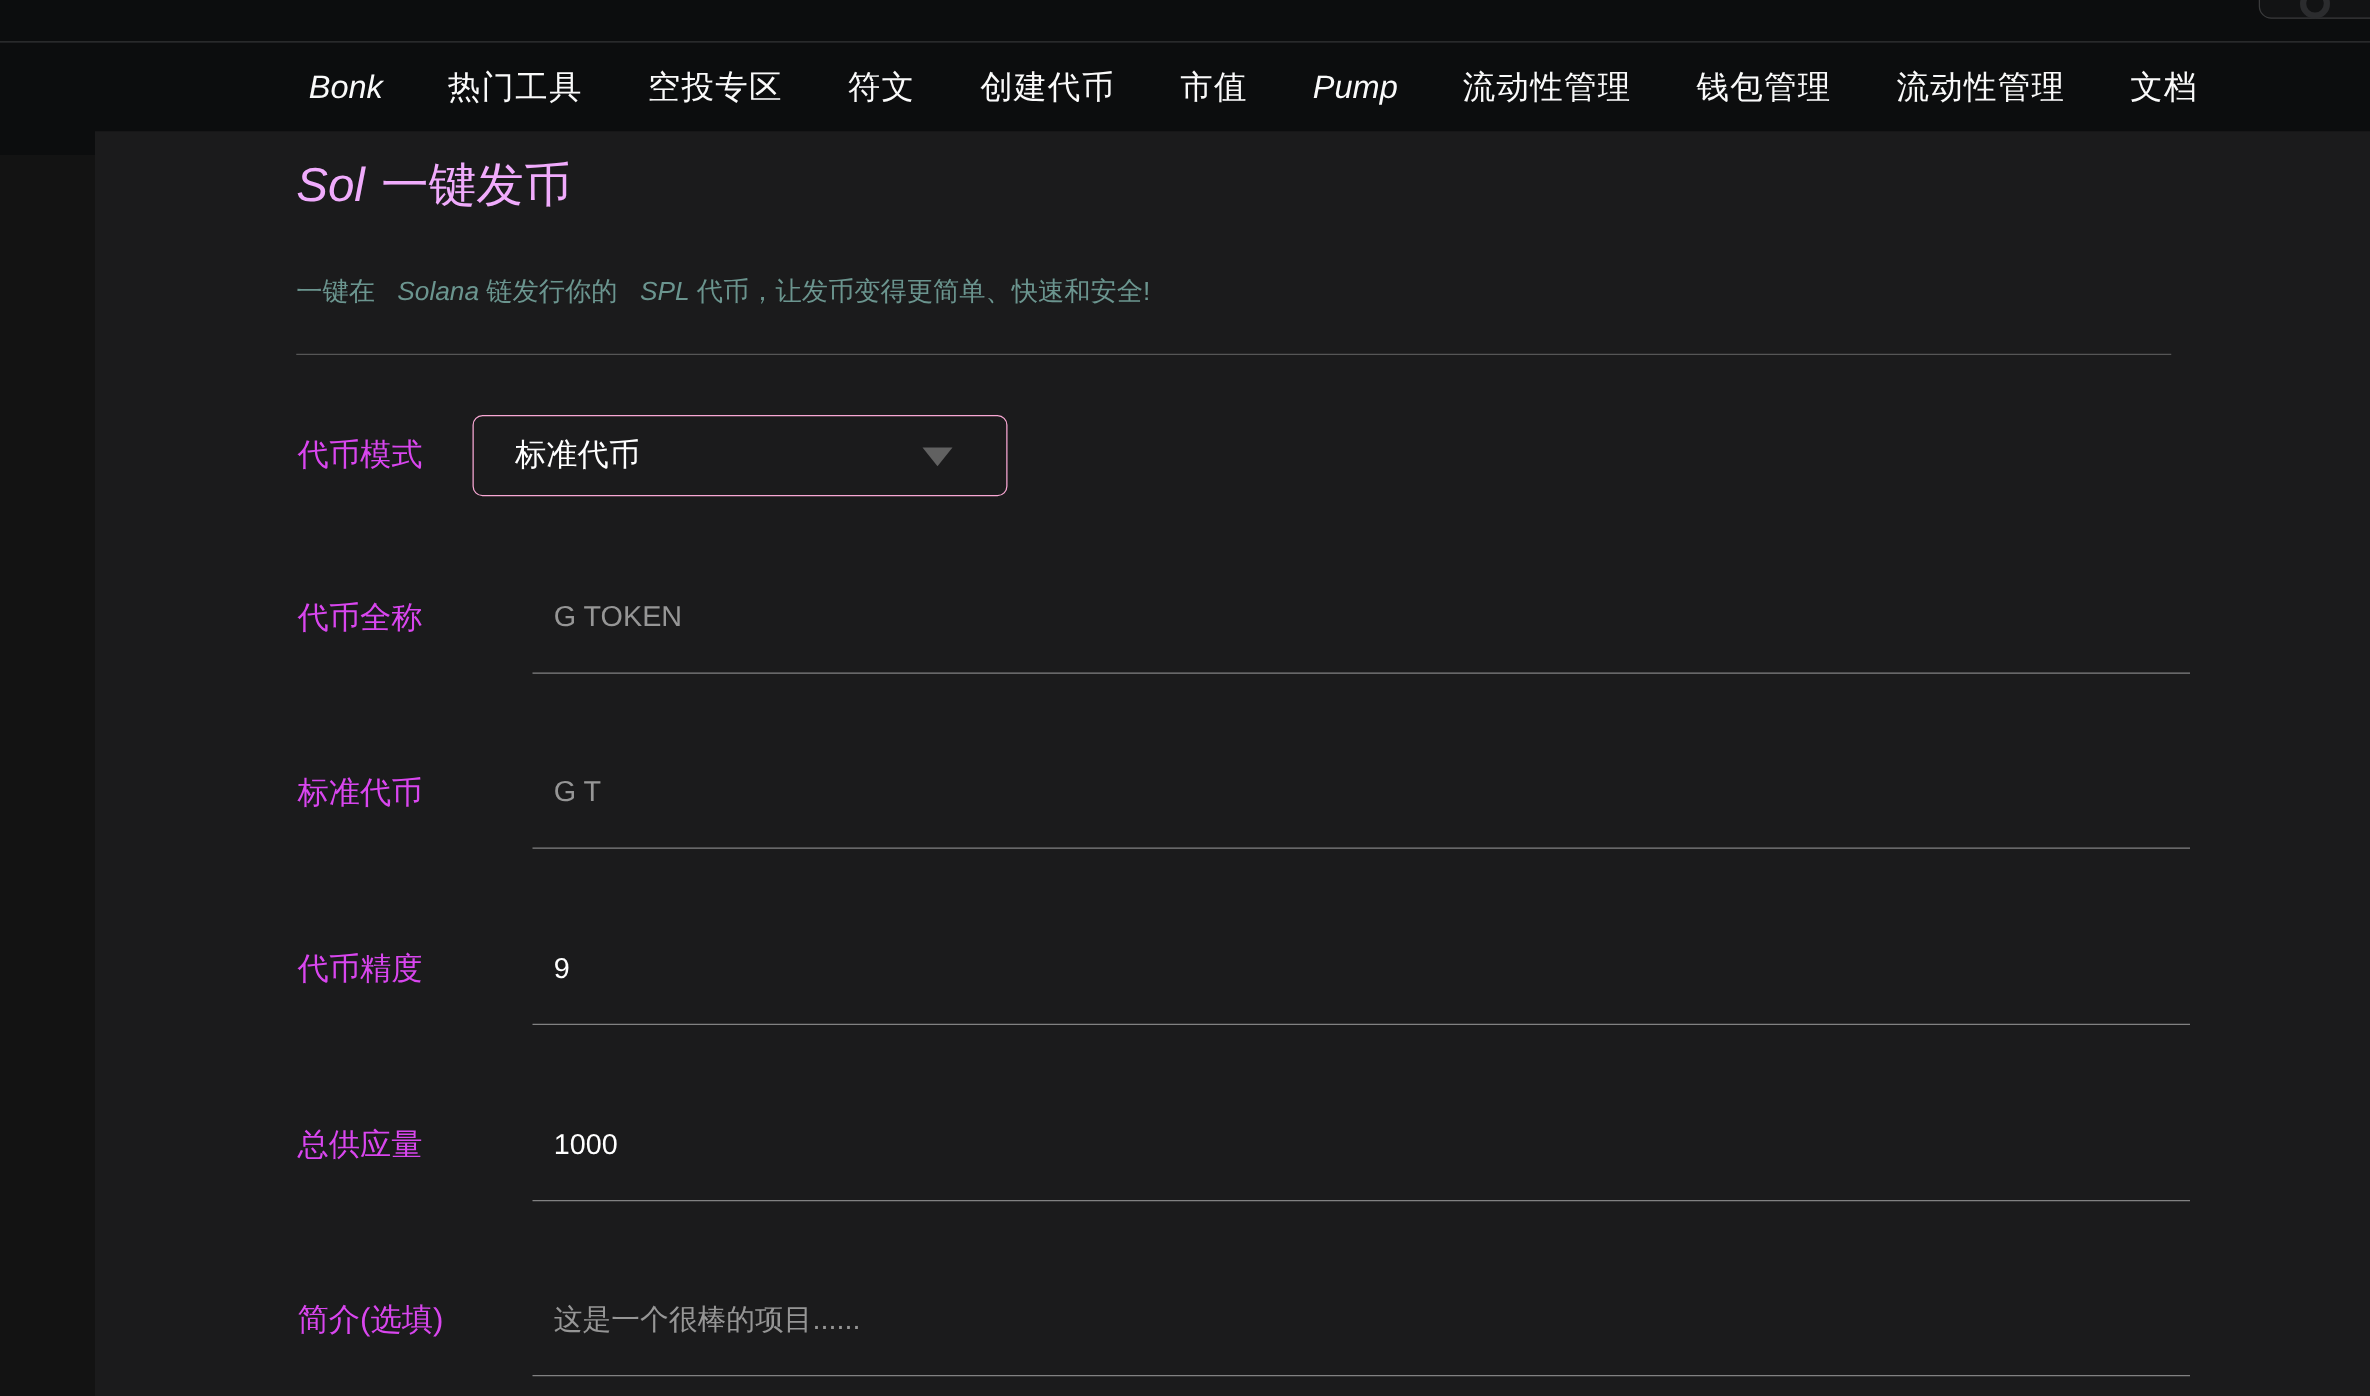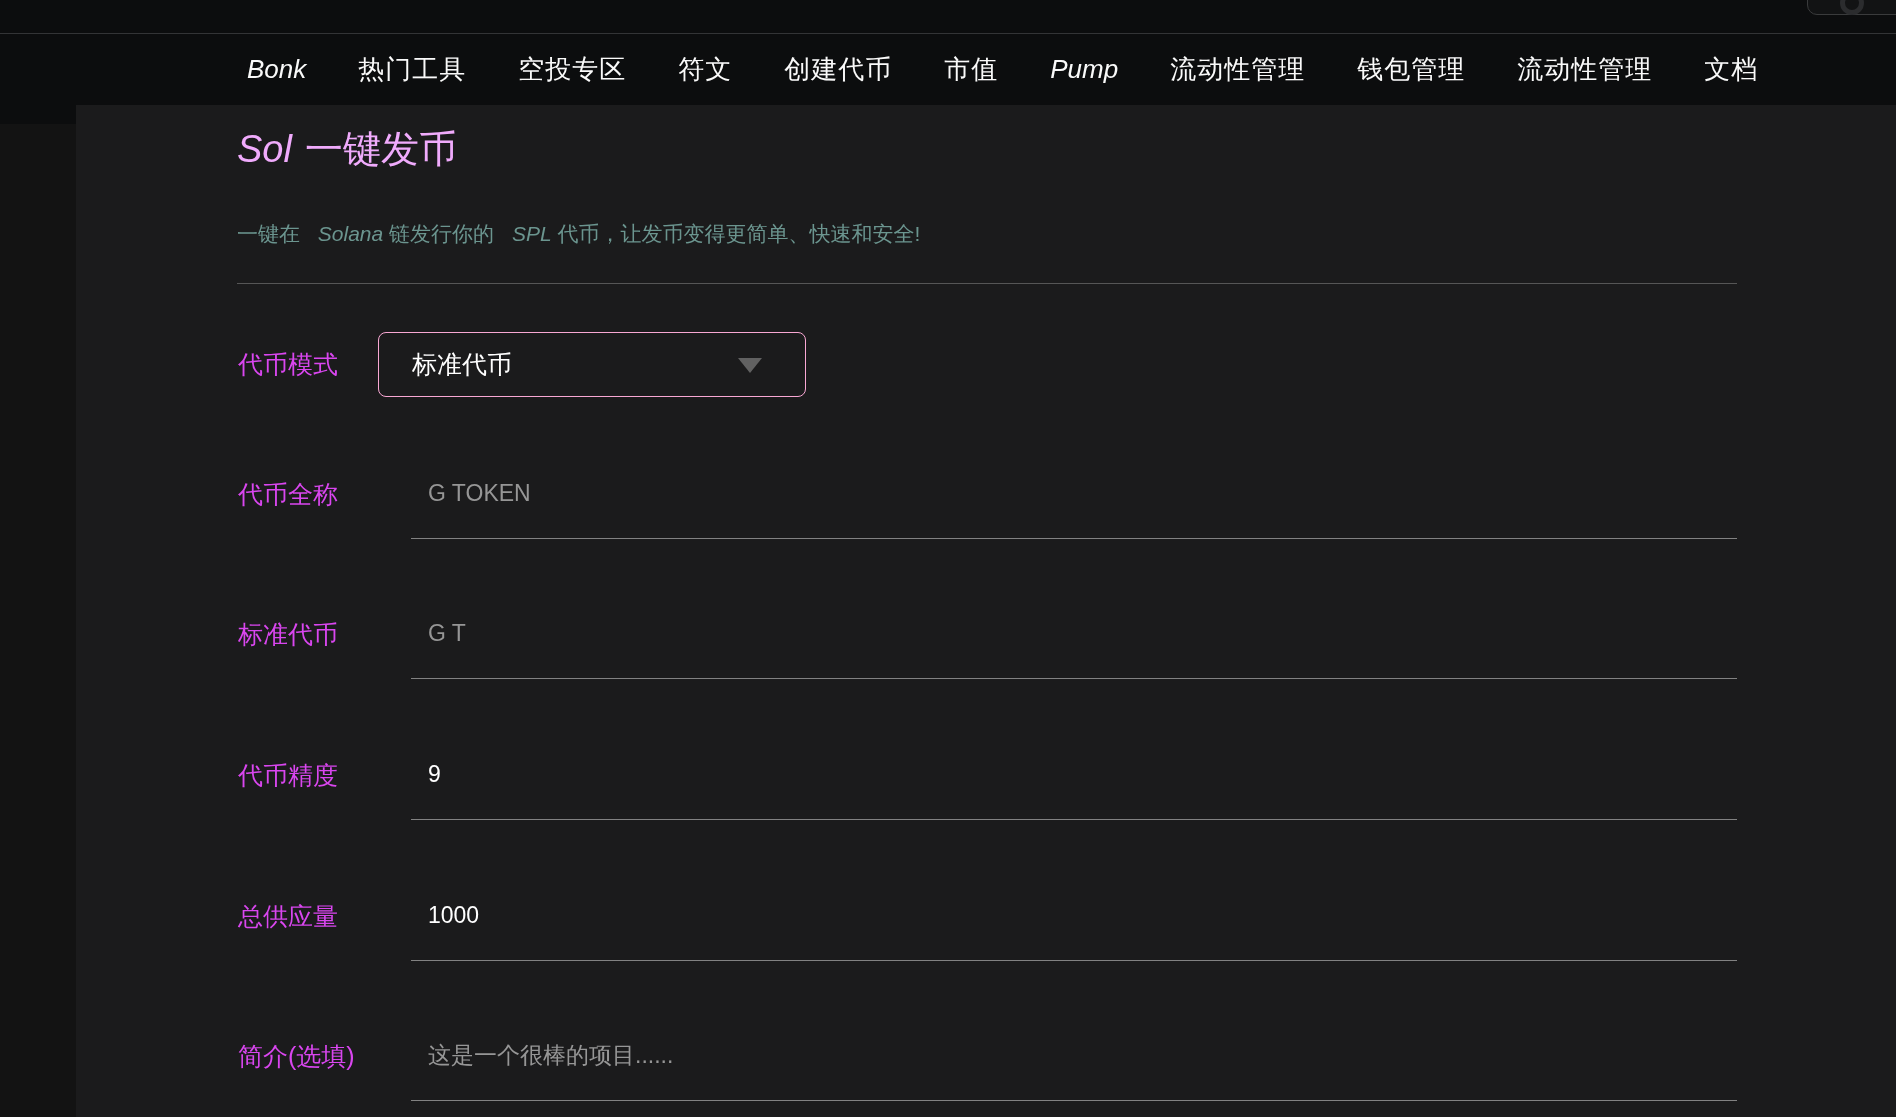--- a/index.html
+++ b/index.html
@@ -82,21 +82,21 @@
     position:absolute; left:33px; top:0; height:63px; line-height:63px;
     font-size:25px; color:#ffffff;
   }
   .chevron-down-icon {
     position:absolute; right:43px; top:25px; width:0; height:0;
     border-left:12px solid transparent; border-right:12px solid transparent;
     border-top:15px solid #616161;
   }
 
   .field-box {
-    position:absolute; left:411px; width:1326px; height:90px;
+    position:absolute; left:426px; width:1326px; height:90px;
     border-bottom:1px solid #828282;
     text-decoration:underline;
   }
   .fb-1 { top:449px; } .fb-2 { top:589px; } .fb-3 { top:730px; }
   .fb-4 { top:871px; } .fb-5 { top:1011px; }
 
   .field-box input {
     width:100%; height:100%; background:transparent; border:none; outline:none;
     padding-left:17px; font-size:23px; color:#ffffff;
     font-family:"Liberation Sans","DejaVu Sans",sans-serif;

